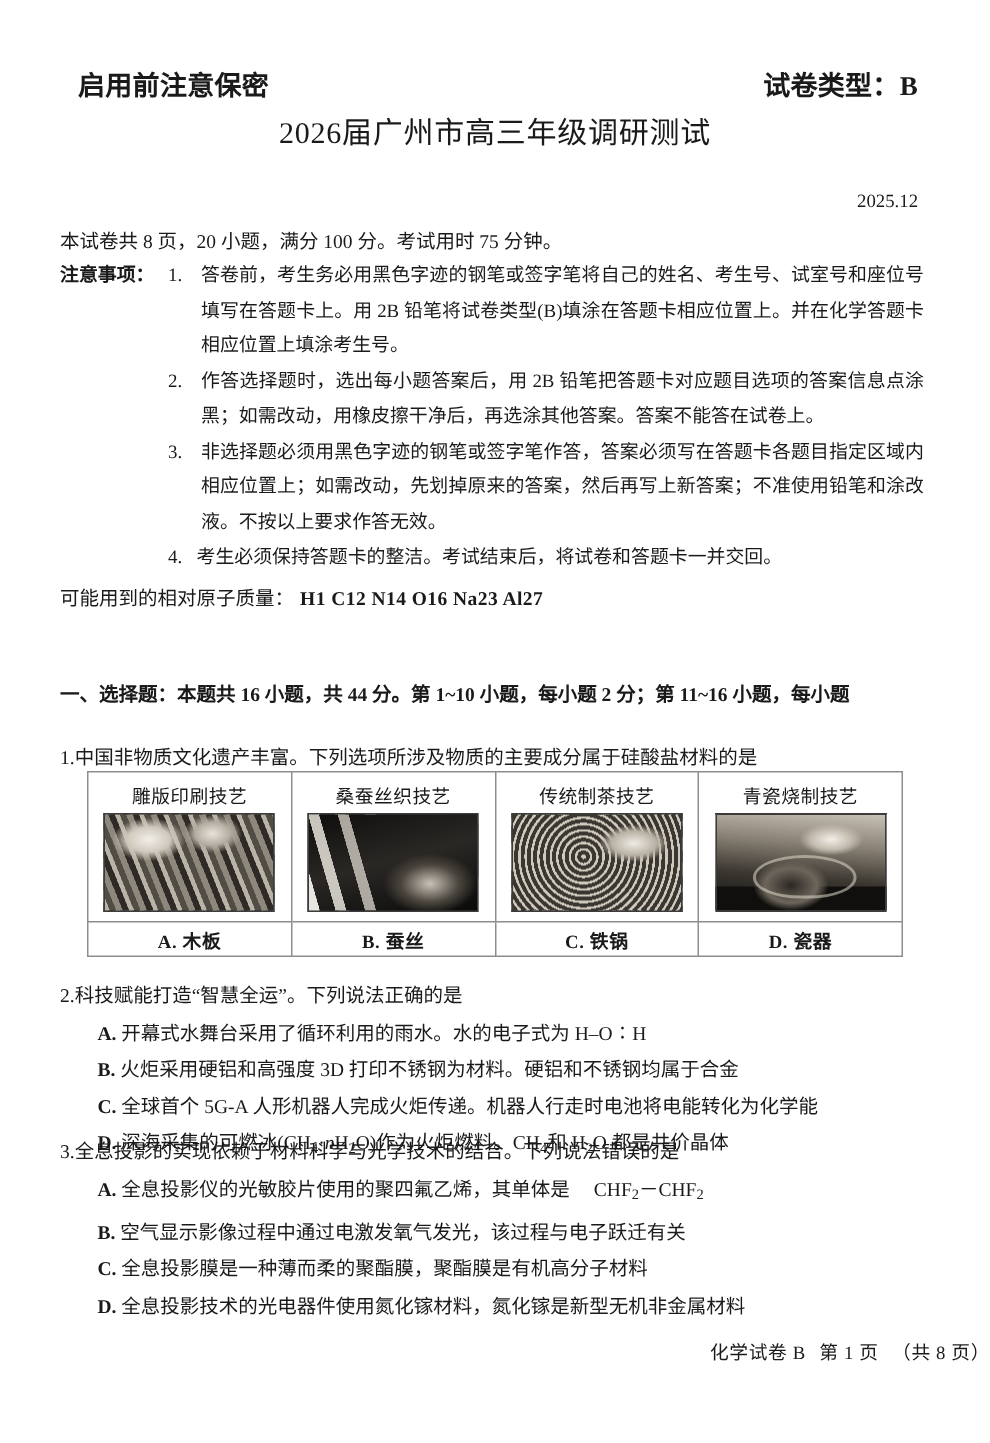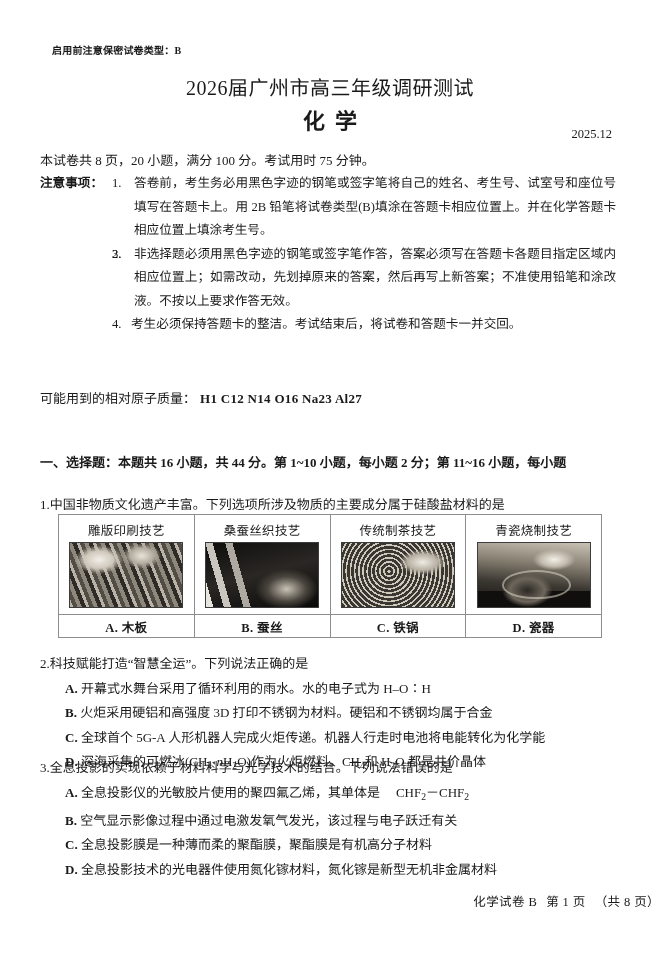--- a/index.html
+++ b/index.html
@@ -22,23 +22,23 @@
     padding: 0;
   }
 
   
   .header-row {
     position: absolute;
     top: 42px;
     left: 52px;
     right: 48px;
     display: flex;
-    justify-content: flex-start;
+    justify-content: space-between;
     align-items: baseline;
-    font-size: 10px;
+    font-size: 18px;
     font-weight: bold;
     letter-spacing: .2px;
   }
   .secrecy-note { font-weight: bold; }
   .paper-type { font-weight: bold; }
 
   
   .main-title {
     position: absolute;
     top: 72px;
@@ -274,34 +274,34 @@
 <body>
 
 <div class="page">
 
   <div class="header-row">
     <span class="secrecy-note">启用前注意保密</span>
     <span class="paper-type">试卷类型：B</span>
   </div>
 
   <div class="main-title">2026届广州市高三年级调研测试</div>
-  <div class="subject-title">化学</div>
   <div class="exam-date">2025.12</div>
 
   <div class="summary-line">本试卷共 8 页，20 小题，满分 100 分。考试用时 75 分钟。</div>
 
   <div class="notice-block">
     <span class="notice-head">注意事项：</span>
     <ul class="notice-items">
       <li class="notice-item">
         <span class="num">1.</span>
         <span>答卷前，考生务必用黑色字迹的钢笔或签字笔将自己的姓名、考生号、试室号和座位号填写在答题卡上。用 2B 铅笔将试卷类型(B)填涂在答题卡相应位置上。并在化学答题卡相应位置上填涂考生号。</span>
       </li>
       <li class="notice-item">
         <span class="num">2.</span>
+        <span>作答选择题时，选出每小题答案后，用 2B 铅笔把答题卡对应题目选项的答案信息点涂黑；如需改动，用橡皮擦干净后，再选涂其他答案。答案不能答在试卷上。</span>
       </li>
       <li class="notice-item">
         <span class="num">3.</span>
         <span>非选择题必须用黑色字迹的钢笔或签字笔作答，答案必须写在答题卡各题目指定区域内相应位置上；如需改动，先划掉原来的答案，然后再写上新答案；不准使用铅笔和涂改液。不按以上要求作答无效。</span>
       </li>
       <li class="notice-item tight">
         <span class="num">4.</span>
         <span>考生必须保持答题卡的整洁。考试结束后，将试卷和答题卡一并交回。</span>
       </li>
     </ul>

